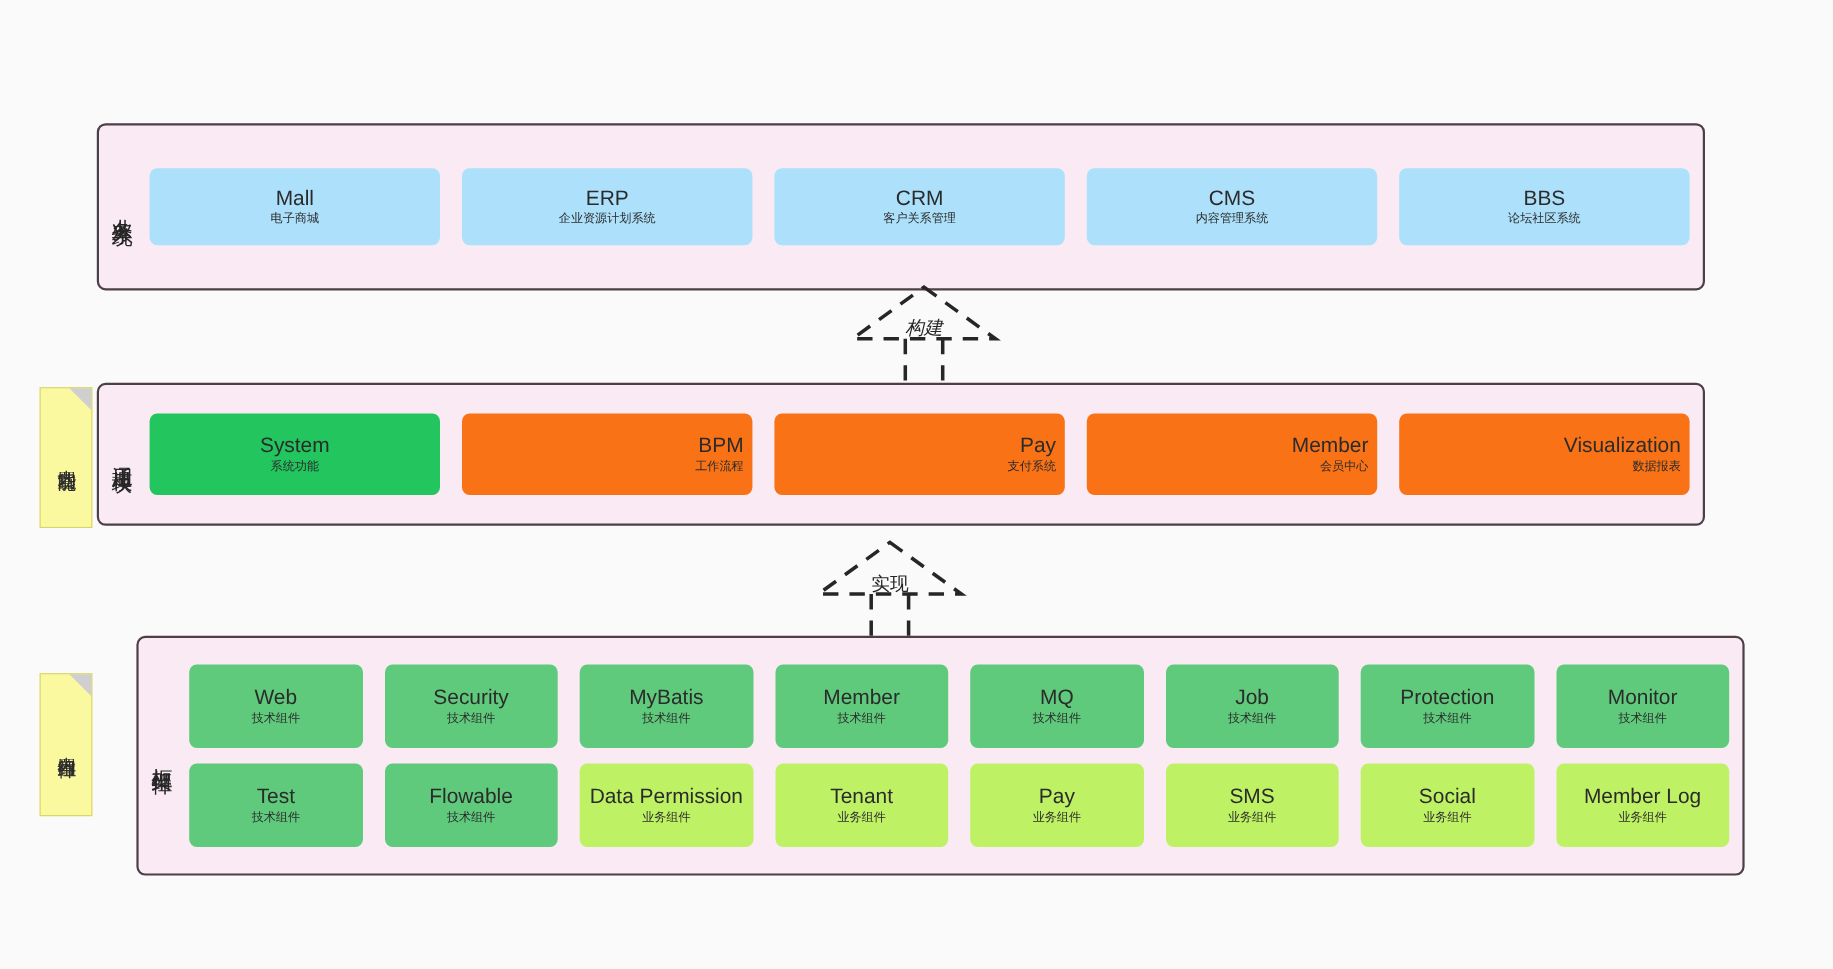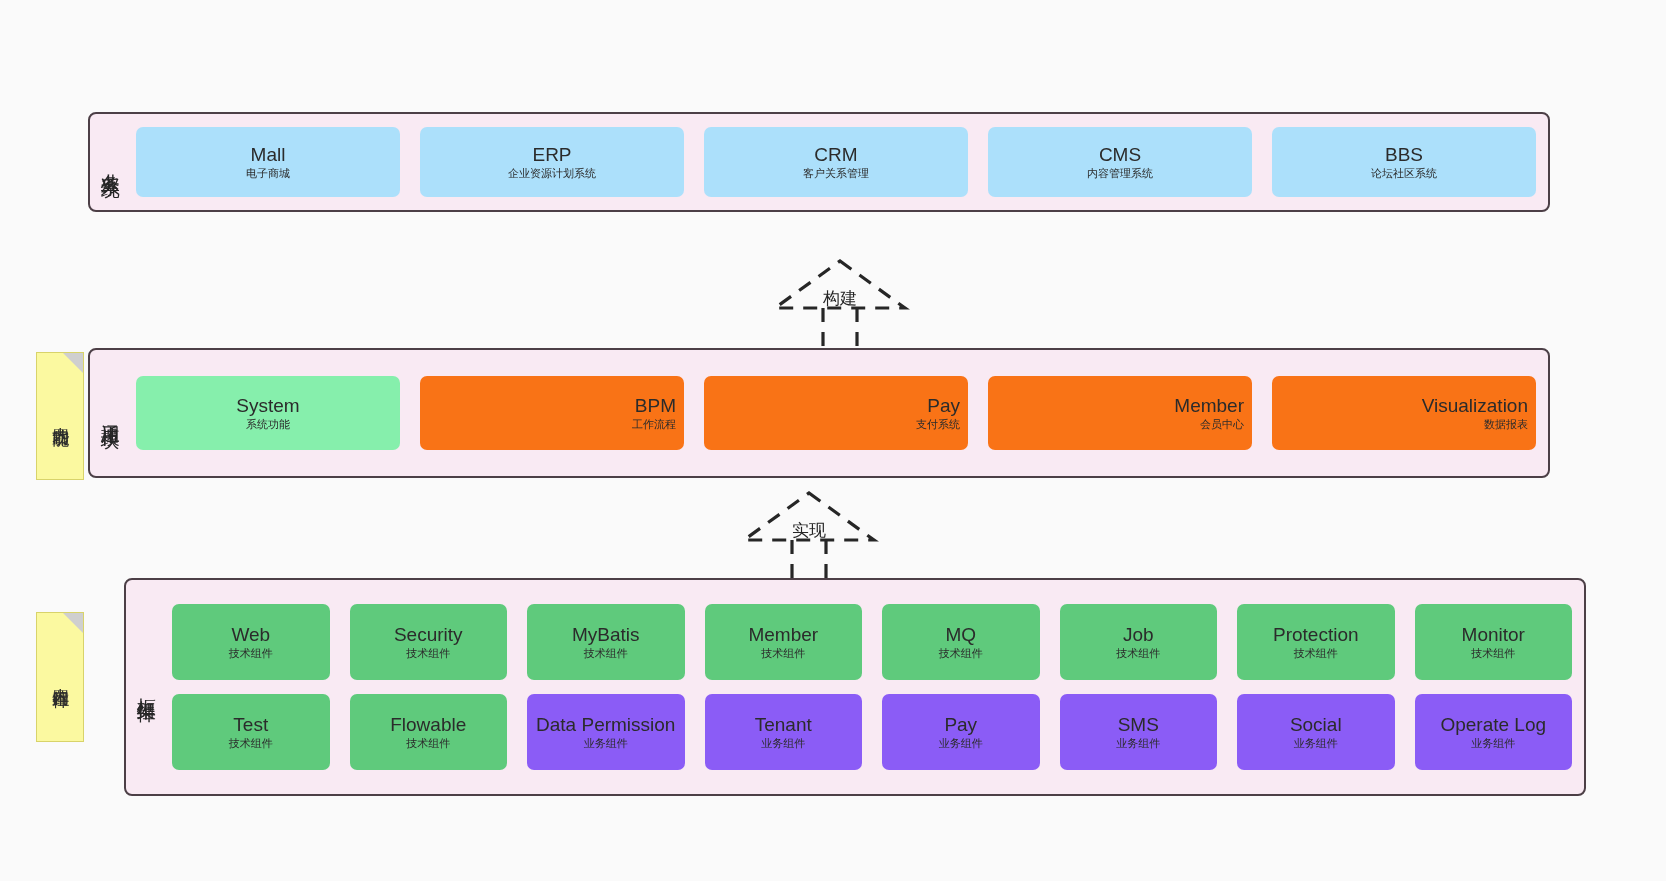--- a/index.html
+++ b/index.html
@@ -62,27 +62,27 @@
     text-align: center;
     box-sizing: border-box;
     padding: 6px 8px;
     line-height: 1.26;
   }
   .cell .en { font-size: 19px; }
   .cell .cn { font-size: 11px; }
 
   
   .c-blue        { background: #ace0fb; }
-  .c-red-strong  { background: #86efac; }
+  .c-red-strong  { background: #22c55e; }
   .c-red-soft    { background: #f97316; align-items: flex-end; }
   .c-green-strong{ background: #5fca7c; }
-  .c-green-soft  { background: #8b5cf6; }
-
-  
-  #layer-business  { left: 88px;  top: 112px; width: 1462px; height: 100px; }
+  .c-green-soft  { background: #bef264; }
+
+  
+  #layer-business  { left: 88px;  top: 112px; width: 1462px; height: 152px; }
   #layer-common    { left: 88px;  top: 348px; width: 1462px; height: 130px; }
   #layer-framework { left: 88px;  top: 578px; width: 1462px; height: 218px; margin-left: 36px; }
 
   #layer-business  .cell { height: 70px; }
   #layer-common    .cell { height: 74px; }
   #layer-framework .cell { height: 76px; }
 
   
   .note {
     position: absolute;
@@ -110,21 +110,21 @@
   }
   #note-common    { left: 36px; top: 352px; height: 128px; }
   #note-framework { left: 36px; top: 612px; height: 130px; }
 
   
   .connector {
     position: absolute;
     width: 170px;
     height: 100px;
   }
-  #conn-build   { left: 755px; top: 255px; }
+  #conn-build   { left: 755px; top: 255px; font-style: italic; }
   #conn-impl    { left: 724px; top: 487px; }
   .connector svg { display: block; overflow: visible; }
   .conn-label {
     position: absolute;
     left: 0; right: 0;
     top: 32px;
     text-align: center;
     font-size: 17px;
     color: #262626;
     background: transparent;
@@ -280,21 +280,21 @@
         </div>
         <div class="cell c-green-soft">
           <div class="en">SMS</div>
           <div class="cn">业务组件</div>
         </div>
         <div class="cell c-green-soft">
           <div class="en">Social</div>
           <div class="cn">业务组件</div>
         </div>
         <div class="cell c-green-soft">
-          <div class="en">Operate Log</div>
+          <div class="en">Member Log</div>
           <div class="cn">业务组件</div>
         </div>
       </div>
 
     </div>
   </div>
 
 </div>
 
 </body></html>

